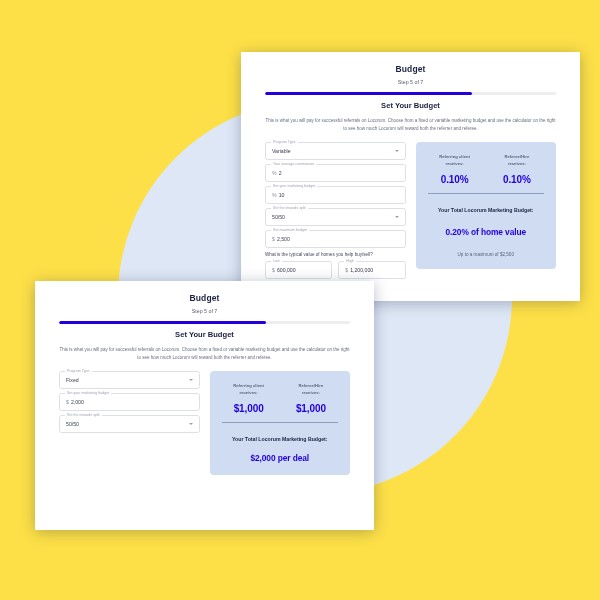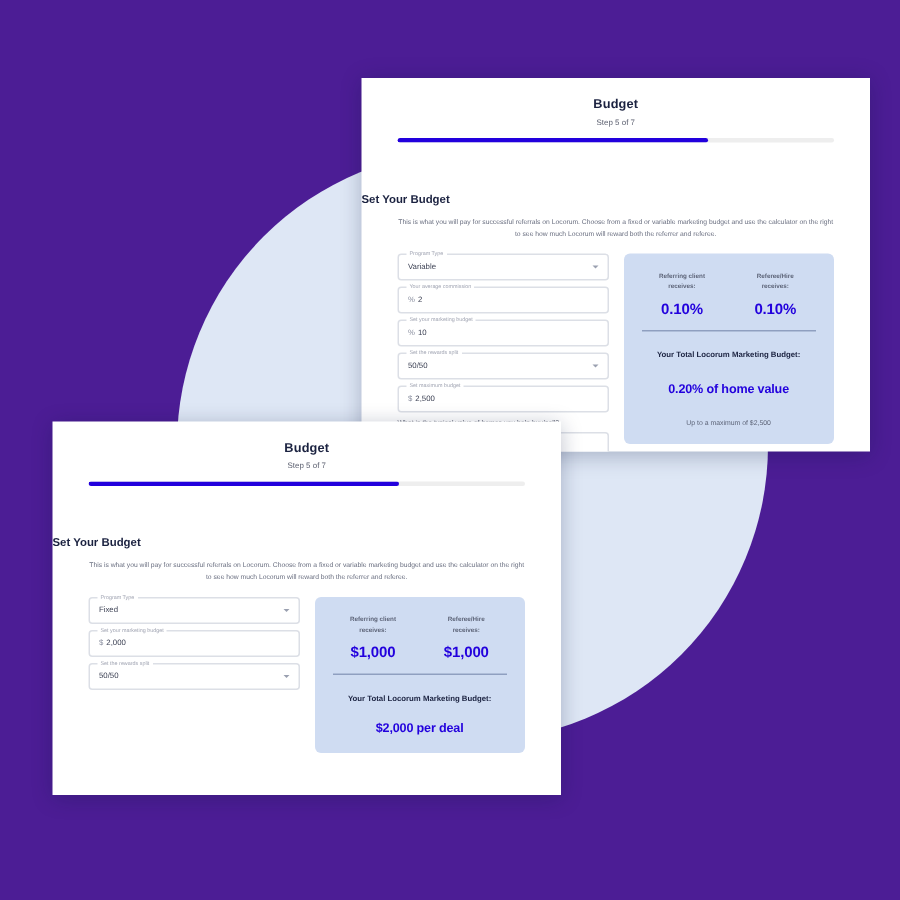--- a/index.html
+++ b/index.html
@@ -5,21 +5,21 @@
   html, body {
     margin: 0;
     padding: 0;
     background: #000000;
   }
   .stage {
     position: relative;
     width: 600px;
     height: 600px;
     overflow: hidden;
-    background: #4c1d95;
+    background: #fde047;
     font-family: "Liberation Sans", sans-serif;
     -webkit-font-smoothing: antialiased;
   }
 
   
   .bg-circle {
     position: absolute;
     left: 118px;
     top: 100px;
     width: 394px;
@@ -80,24 +80,25 @@
   .progress-fill {
     position: absolute;
     left: 0; top: 0; bottom: 0;
     width: 71.4%;
     background: #2200dd;
     border-radius: 2px;
   }
 
   
   .section-title {
+    text-align: center;
     font-size: 7.6px;
     font-weight: bold;
     color: #1b2240;
-    margin-top: 33px;
+    margin-top: 6px;
   }
   .section-desc {
     text-align: center;
     font-size: 4.5px;
     line-height: 1.75;
     color: #6a6f80;
     margin: 7px 24px 0 24px;
   }
 
   .columns {

